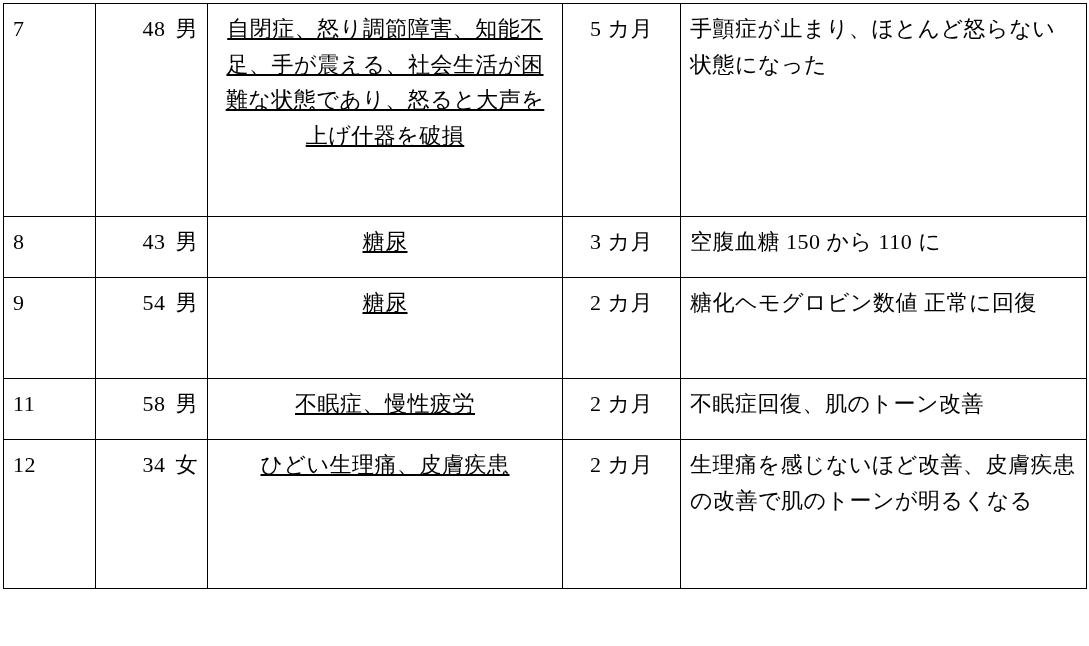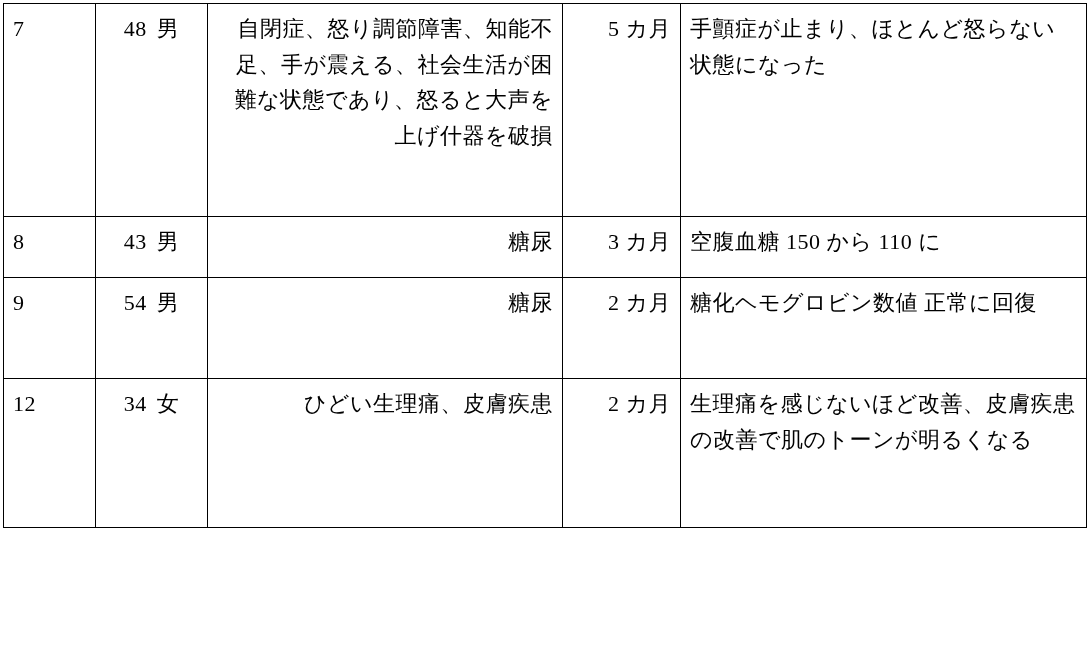--- a/index.html
+++ b/index.html
@@ -38,30 +38,31 @@
   col.c-age   { width: 112px; }
   col.c-sym   { width: 355px; }
   col.c-dur   { width: 118px; }
   col.c-res   { width: 406px; }
 
   td.cell-no {
     text-align: left;
     padding-left: 12px;
   }
   td.cell-age {
-    text-align: center;
+    text-align: right;
     padding-left: 14px;
     white-space: nowrap;
   }
   td.cell-age .age-num { margin-right: 10px; }
   td.cell-symptom {
-    text-align: right;
+    text-align: center;
+    text-decoration: underline;
   }
   td.cell-duration {
-    text-align: right;
+    text-align: center;
     padding-left: 12px;
     white-space: nowrap;
   }
   td.cell-result {
     text-align: left;
   }
   .row-tall td { height: 196px; }
   .row-short td { height: 44px; }
   .row-med td { height: 84px; }
   .row-last td { height: 132px; }
@@ -93,20 +94,27 @@
         <td class="cell-duration">3 カ月</td>
         <td class="cell-result">空腹血糖 150 から 110 に</td>
       </tr>
       <tr class="row-med">
         <td class="cell-no">9</td>
         <td class="cell-age"><span class="age-num">54</span><span>男</span></td>
         <td class="cell-symptom">糖尿</td>
         <td class="cell-duration">2 カ月</td>
         <td class="cell-result">糖化ヘモグロビン数値 正常に回復</td>
       </tr>
+      <tr class="row-short">
+        <td class="cell-no">11</td>
+        <td class="cell-age"><span class="age-num">58</span><span>男</span></td>
+        <td class="cell-symptom">不眠症、慢性疲労</td>
+        <td class="cell-duration">2 カ月</td>
+        <td class="cell-result">不眠症回復、肌のトーン改善</td>
+      </tr>
       <tr class="row-last">
         <td class="cell-no">12</td>
         <td class="cell-age"><span class="age-num">34</span><span>女</span></td>
         <td class="cell-symptom">ひどい生理痛、皮膚疾患</td>
         <td class="cell-duration">2 カ月</td>
         <td class="cell-result">生理痛を感じないほど改善、皮膚疾患の改善で肌のトーンが明るくなる</td>
       </tr>
     </tbody>
   </table>
 </div>

